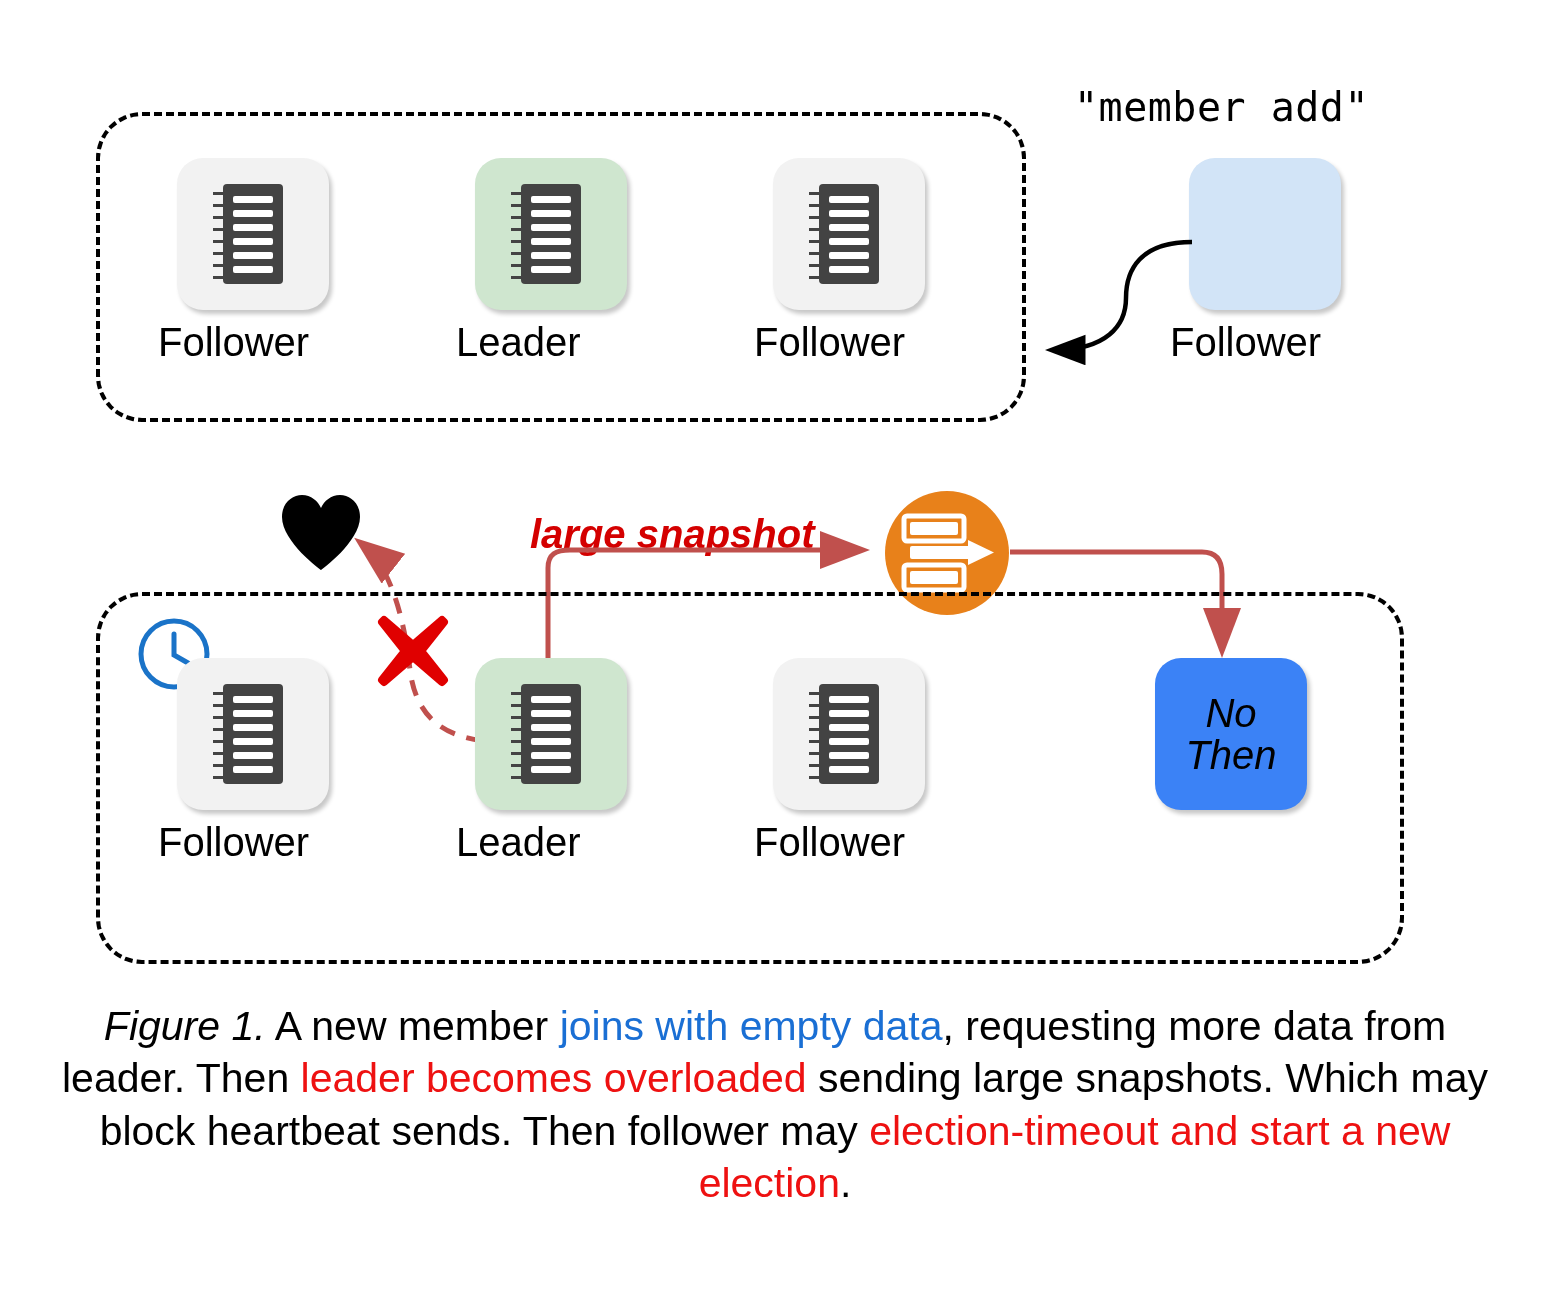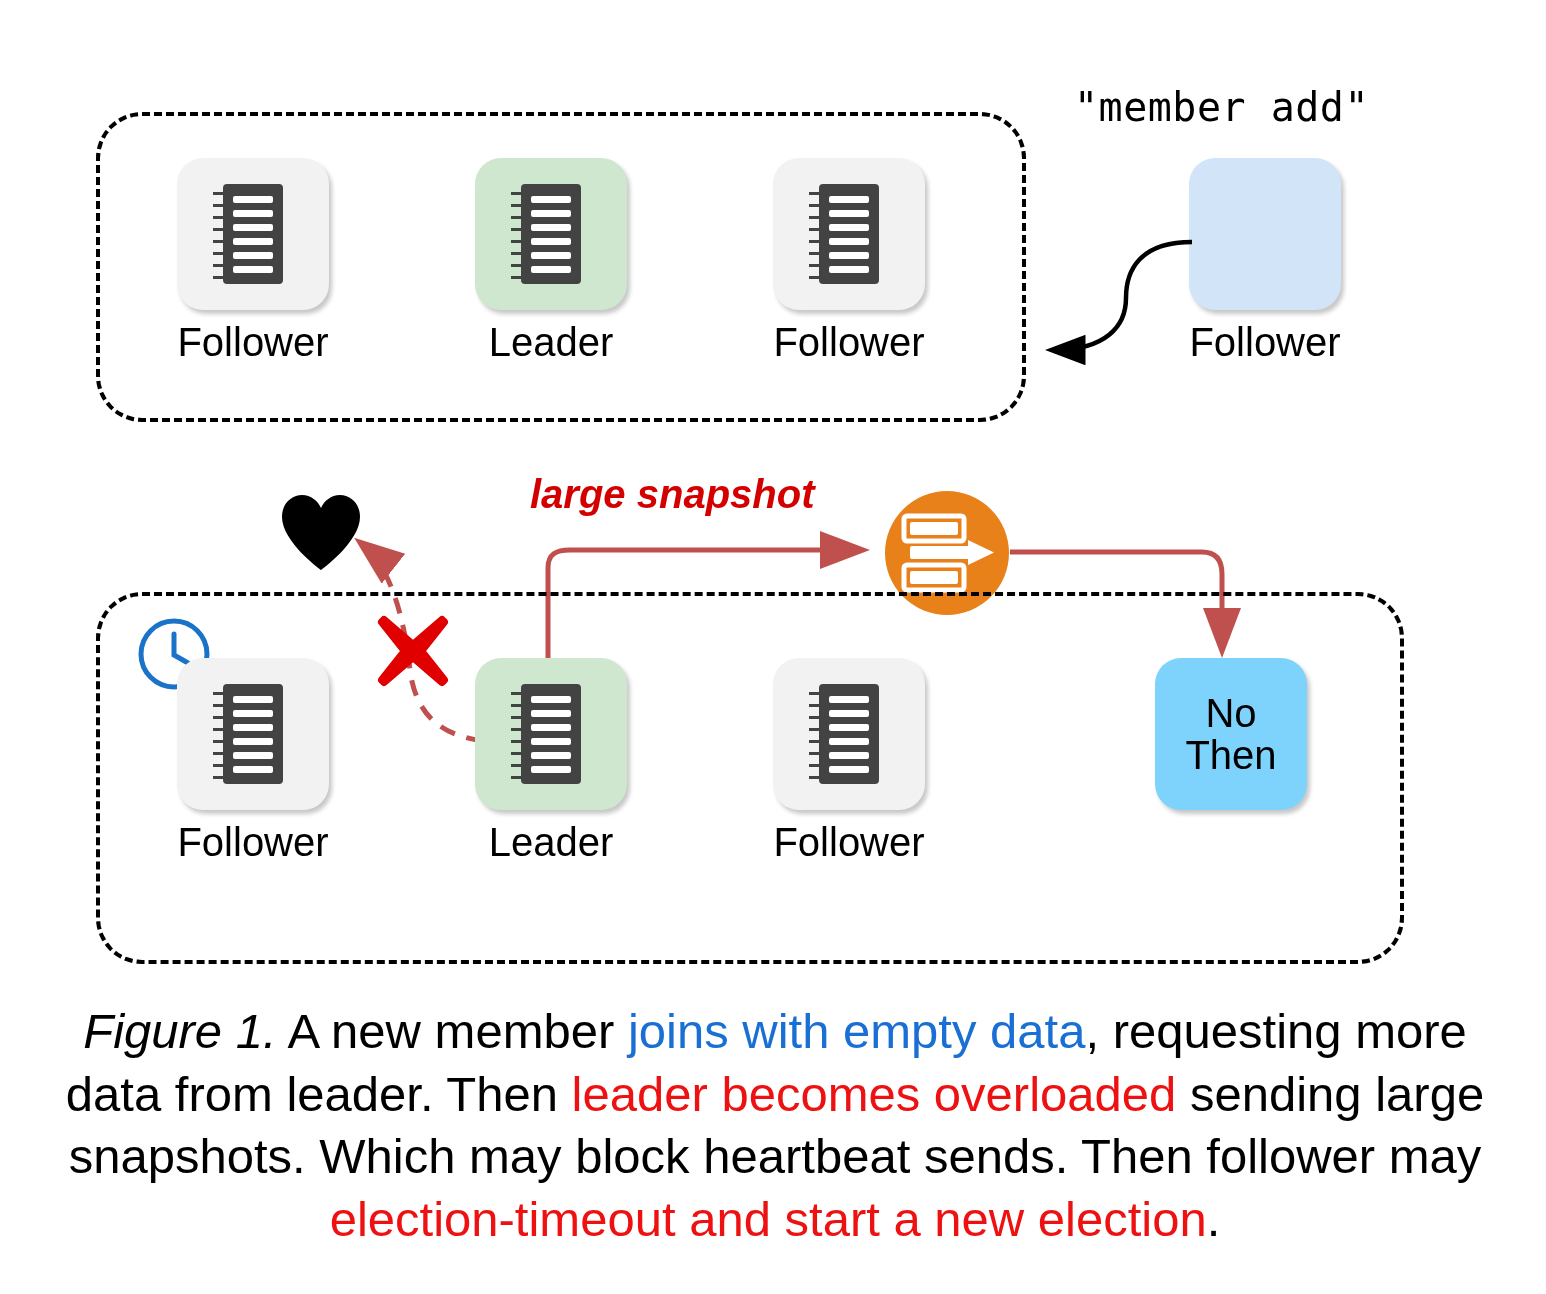--- a/index.html
+++ b/index.html
@@ -35,42 +35,42 @@
   }
   #cluster-bottom {
     left: 96px; top: 592px;
     width: 1308px; height: 372px;
   }
 
   
   .node {
     position: absolute;
     width: 190px;
-    text-align: center;
   }
   .node .tile {
     width: 152px;
     height: 152px;
     margin: 0 auto;
     border-radius: 26px;
     background: #f2f2f2;
     box-shadow: 3px 4px 4px rgba(0,0,0,0.22);
     display: flex;
     align-items: center;
     justify-content: center;
     box-sizing: border-box;
   }
   .node .tile.leader { background: #cfe6cf; }
   .node .tile.newblue { background: #d2e4f7; }
   .node .tile.nodata {
-    background: #7dd3fc;
+    background: #3b82f6;
     flex-direction: column;
     line-height: 1.05;
     font-size: 40px;
     color: #000;
+    font-style: italic;
   }
   .node .label {
     margin-top: 10px;
     font-size: 40px;
     color: #000;
     white-space: nowrap;
   }
   .node .label b { font-weight: bold; }
 
   
@@ -82,36 +82,36 @@
     top: 84px;
     font-family: "DejaVu Sans Mono", monospace;
     font-size: 40px;
     color: #000;
     letter-spacing: 0.5px;
   }
 
   
   #large-snapshot-label {
     left: 530px;
-    top: 472px;
+    top: 512px;
     font-size: 40px;
     font-weight: bold;
     font-style: italic;
     color: #d40000;
     white-space: nowrap;
   }
 
   
   #caption {
     position: absolute;
     left: 60px;
     top: 1000px;
     width: 1430px;
     text-align: center;
-    font-size: 49px;
+    font-size: 41px;
     line-height: 1.28;
     color: #000;
   }
   #caption .fig { font-style: italic; font-weight: normal; }
   #caption .blue { color: #1a6fd4; }
   #caption .red { color: #ee1111; }
 
   svg { overflow: visible; }
 </style>
 </head>

